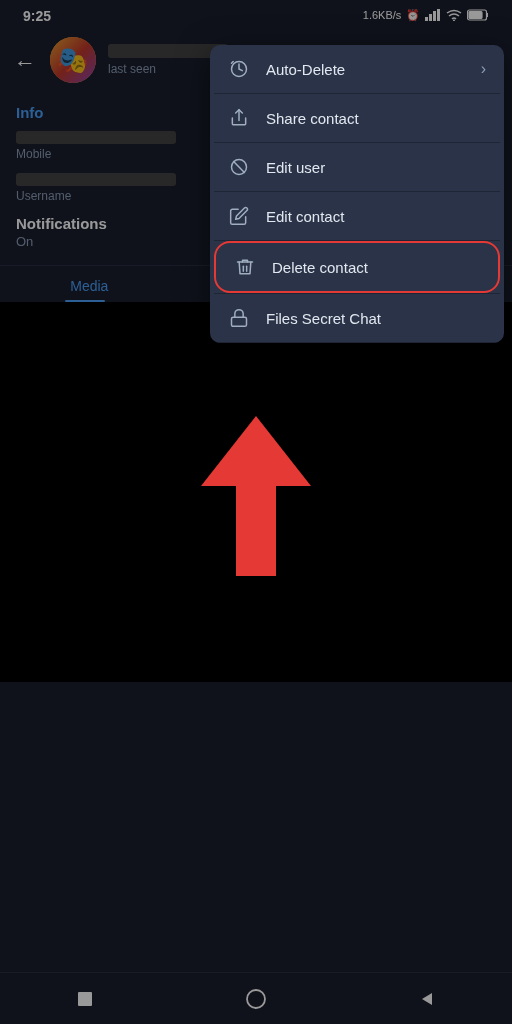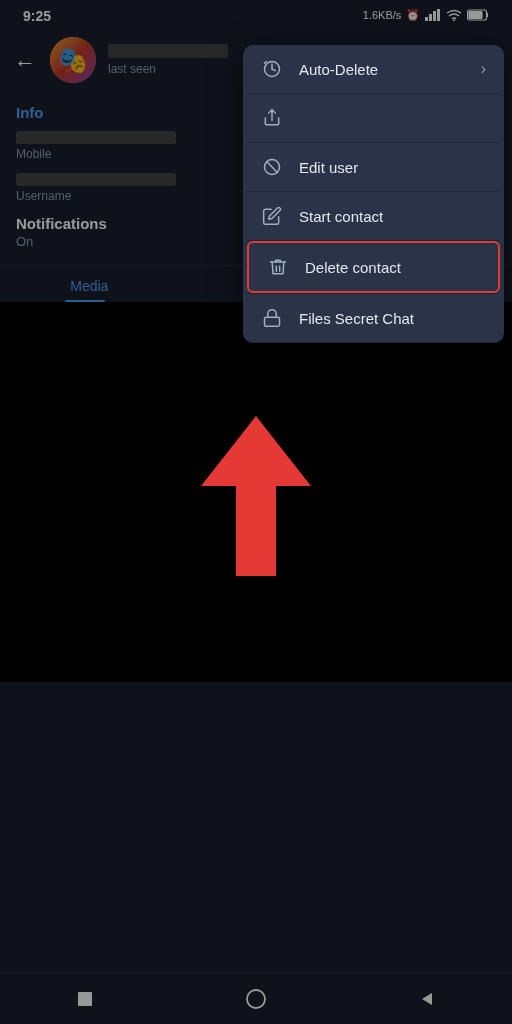--- a/index.html
+++ b/index.html
@@ -163,38 +163,38 @@
       background: #000;
       flex: 1;
       height: 380px;
     }
 
     
     .dropdown-menu {
       position: absolute;
       top: 45px;
       right: 8px;
-      width: 261px;
+      width: 294px;
       background: #2a3347;
       border-radius: 10px;
       overflow: hidden;
       box-shadow: 0 8px 32px rgba(0,0,0,0.5);
       z-index: 100;
     }
     .menu-item {
       display: flex;
       align-items: center;
       padding: 13px 18px;
       gap: 16px;
       cursor: pointer;
       position: relative;
     }
     .menu-item.highlighted {
       border: 2px solid #e53935;
-      border-radius: 6px;
+      border-radius: 16px;
       margin: 0 4px;
     }
     .menu-icon {
       width: 22px;
       height: 22px;
       display: flex;
       align-items: center;
       justify-content: center;
       flex-shrink: 0;
     }
@@ -350,20 +350,21 @@
   <div class="menu-divider"></div>
 
   <div class="menu-item">
     <div class="menu-icon">
       <svg viewBox="0 0 24 24">
           <path d="M4 12v7a1 1 0 001 1h14a1 1 0 001-1v-7"></path>
           <path d="M16 6l-4-4-4 4"></path>
           <path d="M12 2v13"></path>
         </svg>
     </div>
+    <span class="menu-label">Share contact</span>
   </div>
   <div class="menu-divider"></div>
 
   <div class="menu-item">
     <div class="menu-icon">
       <svg viewBox="0 0 24 24">
           <circle cx="12" cy="12" r="9"></circle>
           <path d="M5.5 5.5 L18.5 18.5"></path>
         </svg>
     </div>
@@ -371,21 +372,21 @@
   </div>
   <div class="menu-divider"></div>
 
   <div class="menu-item">
     <div class="menu-icon">
       <svg viewBox="0 0 24 24">
           <path d="M11 4H4a2 2 0 00-2 2v14a2 2 0 002 2h14a2 2 0 002-2v-7"></path>
           <path d="M18.5 2.5a2.121 2.121 0 013 3L12 15l-4 1 1-4 9.5-9.5z"></path>
         </svg>
     </div>
-    <span class="menu-label">Start contact</span>
+    <span class="menu-label">Edit contact</span>
   </div>
   <div class="menu-divider"></div>
 
   <div class="menu-item highlighted">
     <div class="menu-icon">
       <svg viewBox="0 0 24 24">
           <polyline points="3 6 5 6 21 6"></polyline>
           <path d="M19 6l-1 14H6L5 6"></path>
           <path d="M10 11v6"></path>
           <path d="M14 11v6"></path>

